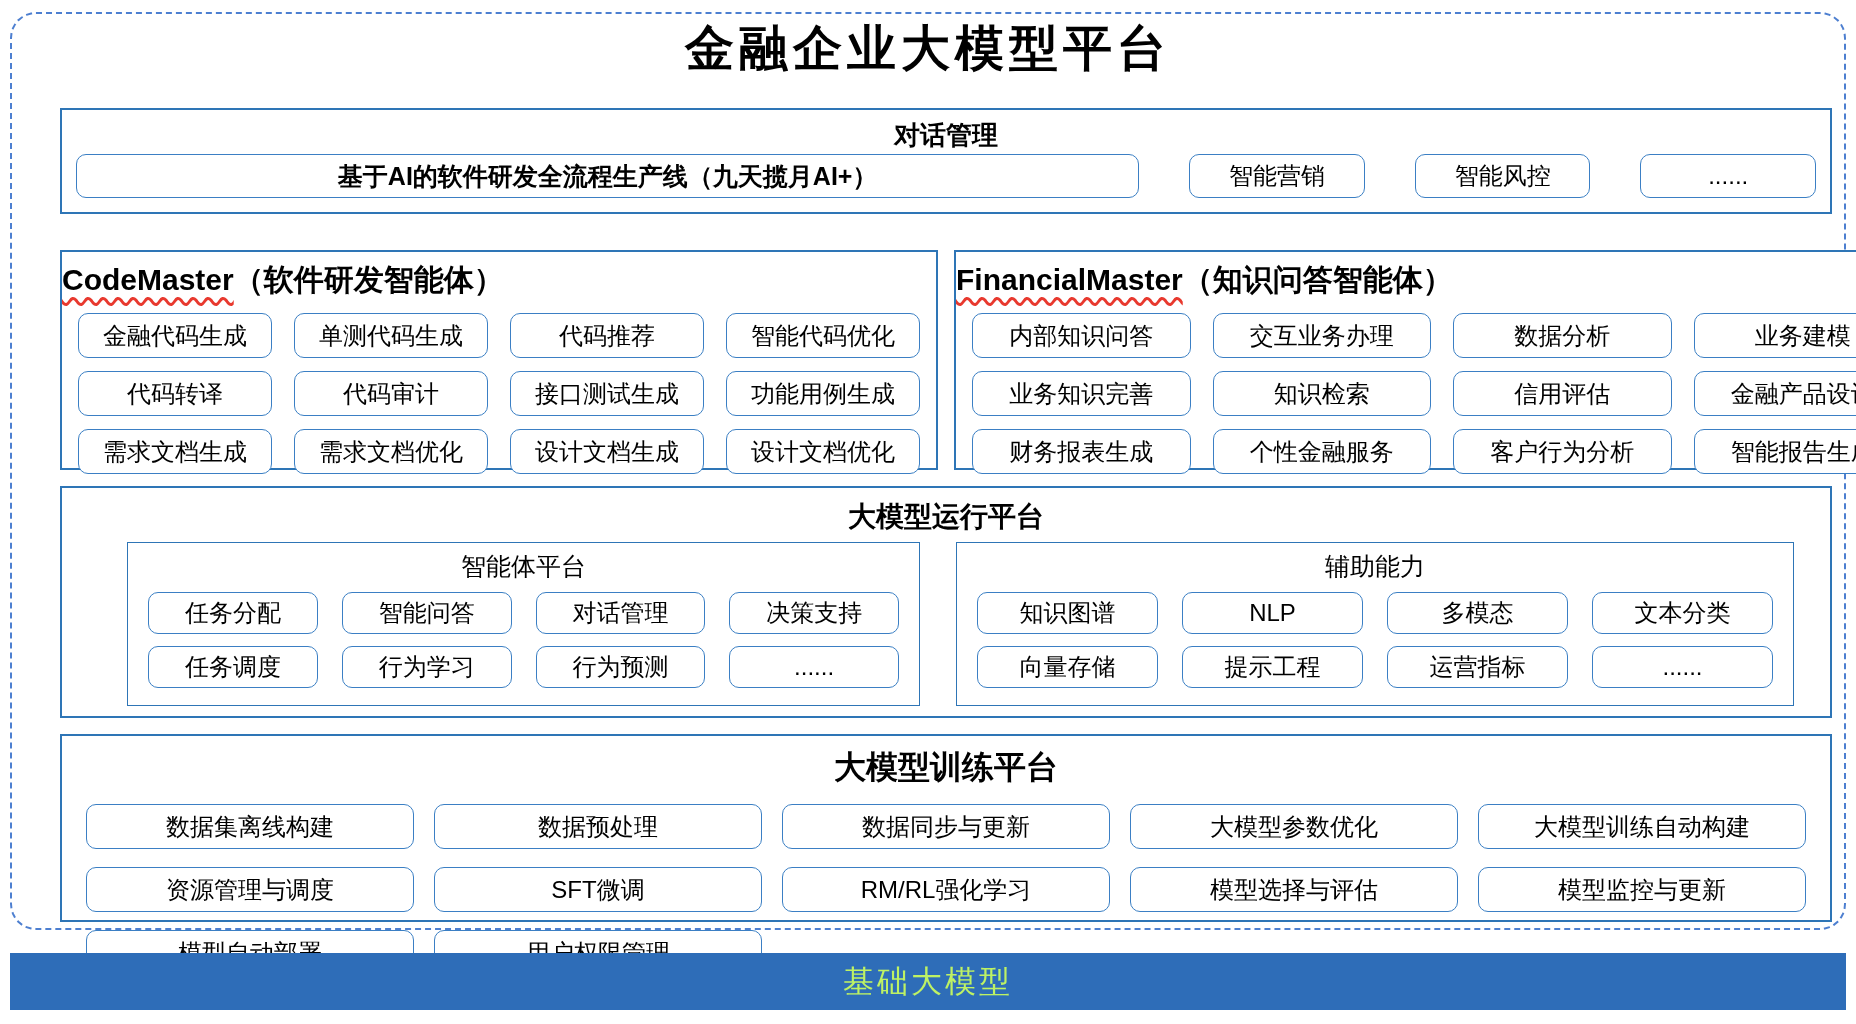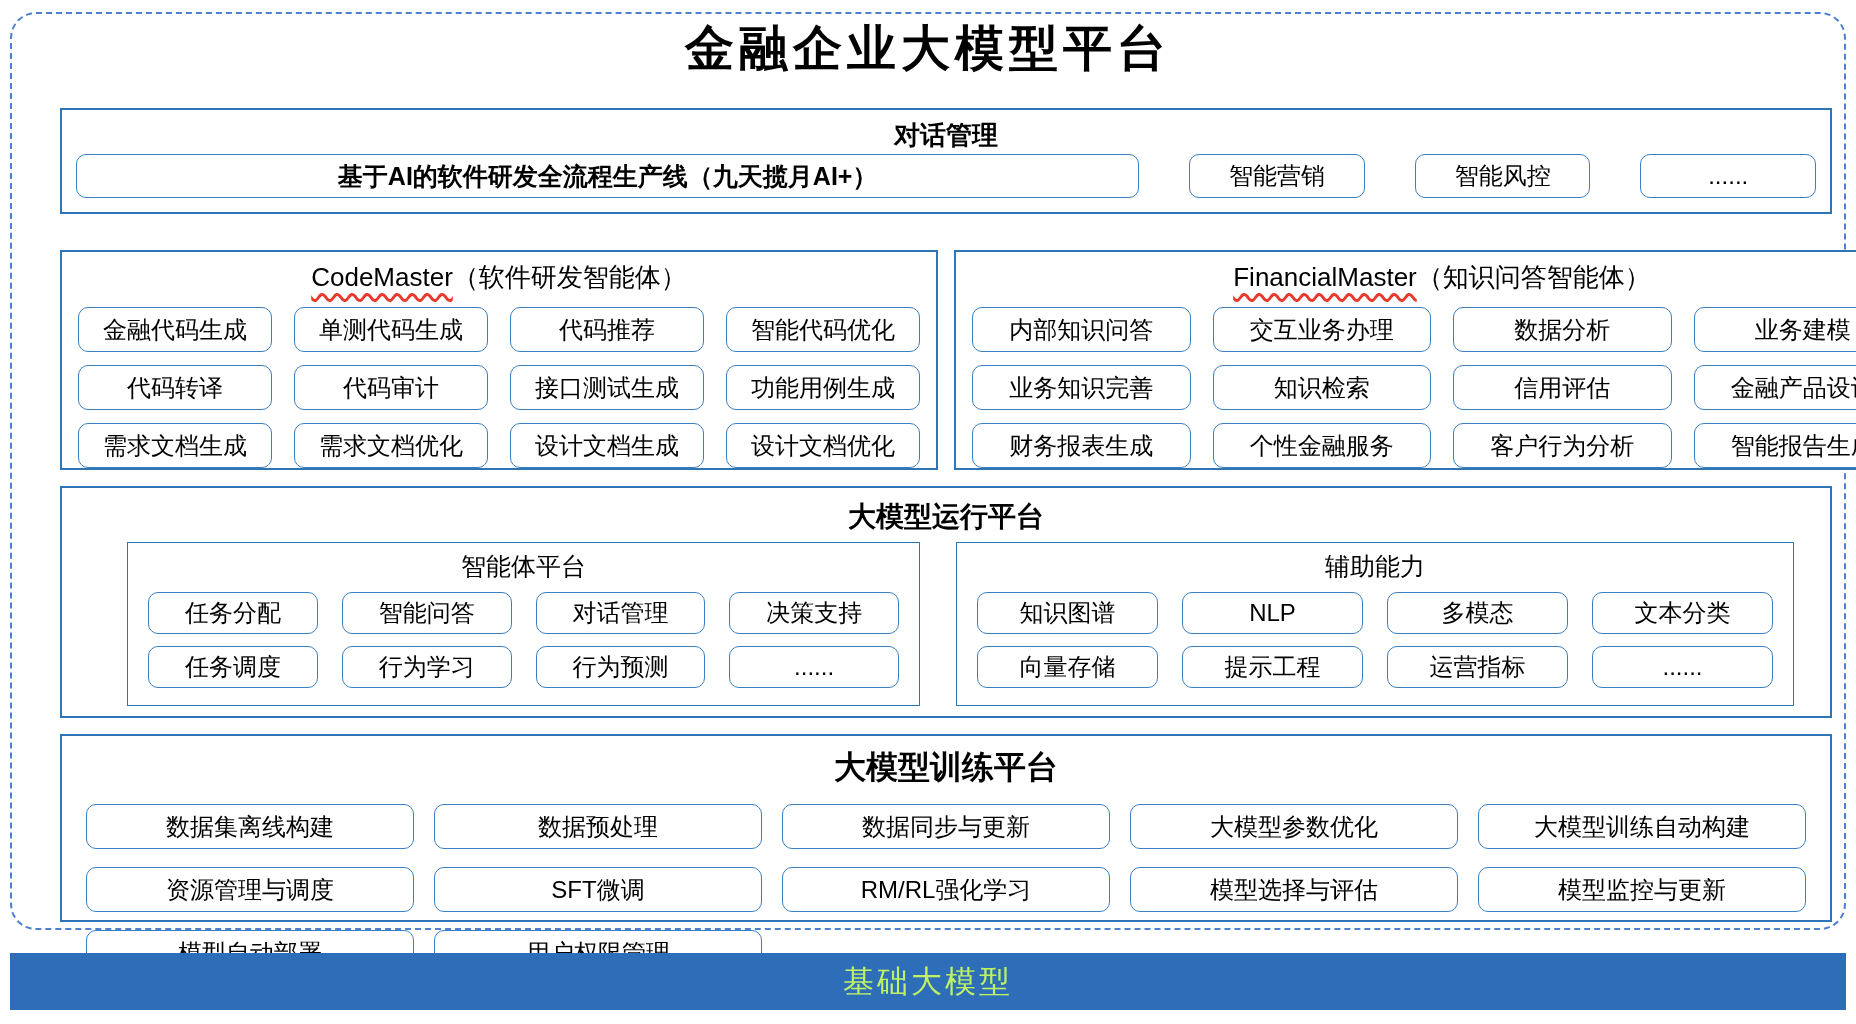--- a/index.html
+++ b/index.html
@@ -34,21 +34,21 @@
     display:flex; align-items:center; justify-content:center;
     font-size:24px; font-weight:500; white-space:nowrap; overflow:hidden;
   }
   .pipeline { width:1066px; font-weight:700; font-size:25px; }
   .listc { display:contents; }
   .app-chip { width:176px; }
 
   
   .panel-code { left:60px;  top:250px; width:878px; height:220px; }
   .panel-fin  { left:954px; top:250px; width:976px; height:220px; }
-  .agent-hdr { margin-top:8px; text-align:center; font-size:26px; font-weight:400; }
+  .agent-hdr { margin-top:8px; text-align:left; font-size:30px; font-weight:700; }
   .squiggle {
     text-decoration-line:underline; text-decoration-style:wavy;
     text-decoration-color:var(--squiggle,#e8392e);
     text-decoration-thickness:2.5px; text-underline-offset:7px;
     text-decoration-skip-ink:none;
   }
   .grid4 { display:grid; grid-template-columns:repeat(4,1fr); column-gap:22px; row-gap:13px; margin:12px 16px 0; }
   .grid4 .chip { height:45px; }
 
   

